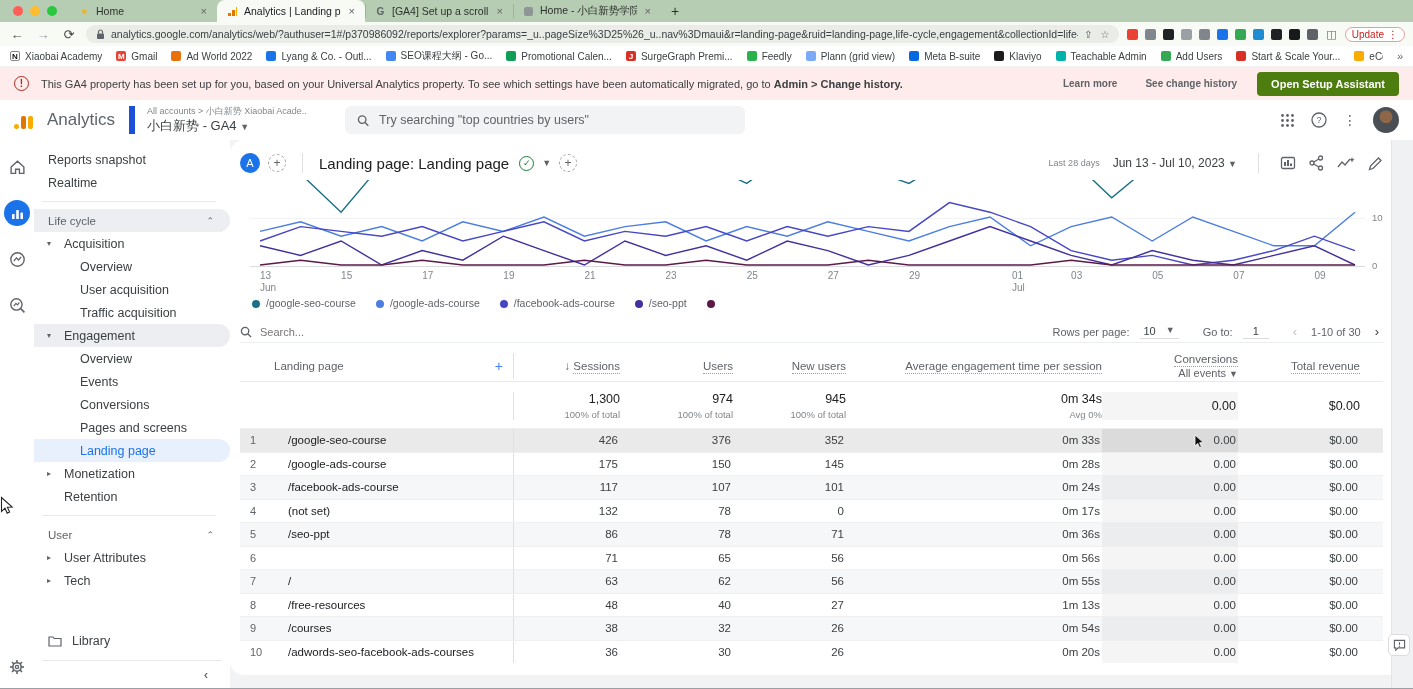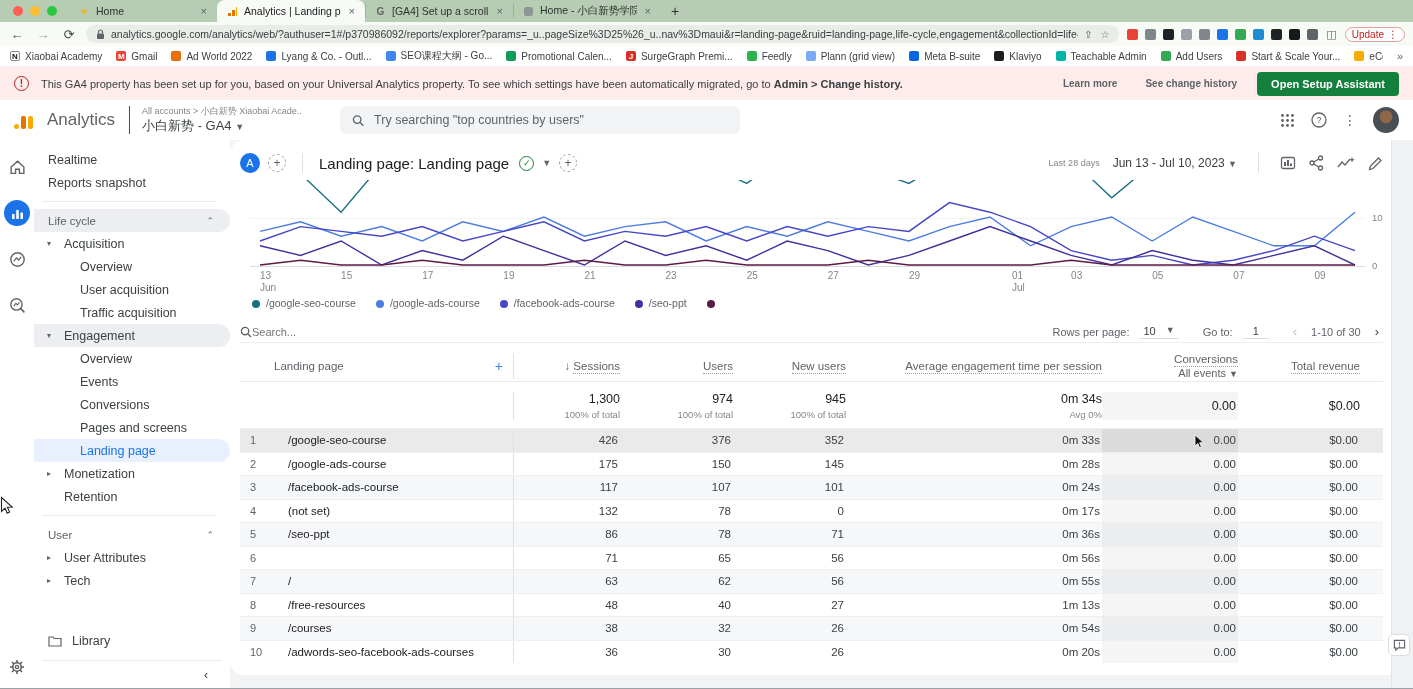--- a/index.html
+++ b/index.html
@@ -44,29 +44,29 @@
   .bookmarks { height:21px; background:#ffffff; display:flex; align-items:center; padding:0 10px; gap:14px; font-size:10px; color:#3c4043; overflow:hidden; flex:0 0 auto; border-bottom:1px solid #f1f1f1;}
   .bm { display:flex; align-items:center; gap:5px; white-space:nowrap; }
   .bm-ic { width:10px; height:10px; border-radius:2px; display:inline-flex; align-items:center; justify-content:center; font-size:8px; font-weight:bold; color:#fff; }
   .bm-more { margin-left:auto; color:#5f6368; font-size:11px; }
 
   
   .banner { height:33px; background:#fdeceb; display:flex; align-items:center; padding:0 14px; gap:12px; font-size:11px; color:#3c4043; flex:0 0 auto; }
   .warn-ic { width:15px; height:15px; border:1.4px solid #b3261e; border-radius:50%; color:#b3261e; display:flex; align-items:center; justify-content:center; font-size:10px; font-weight:bold; flex:0 0 auto;}
   .banner-text { flex:1; white-space:nowrap; overflow:hidden; }
   .banner-link { font-weight:bold; color:#5f6368; white-space:nowrap; font-size:10px; padding:0 8px;}
-  .setup-btn { background:#15803d; color:#fff; font-size:11px; font-weight:bold; border-radius:4px; padding:6px 14px; white-space:nowrap; }
+  .setup-btn { background:#4d7c0f; color:#fff; font-size:11px; font-weight:bold; border-radius:4px; padding:6px 14px; white-space:nowrap; }
 
   
   .gaheader { height:40px; background:#fff; display:flex; align-items:center; padding:0 14px; gap:14px; flex:0 0 auto; }
   .ga-logo { display:flex; align-items:end; gap:2px; height:18px; }
   .ga-logo i { display:block; width:5px; border-radius:2px; }
   .ga-logo .b1{height:8px; background:#f9ab00;} .ga-logo .b2{height:13px; background:#e37400;} .ga-logo .b3{height:8px; background:#f9ab00; width:5px; border-radius:50%; height:5px;}
   .ga-name { font-size:17px; color:#5f6368; }
-  .acct { border-left:1px solid #1d4ed8; padding-left:12px; line-height:1.25; }
+  .acct { border-left:6px solid #1d4ed8; padding-left:12px; line-height:1.25; }
   .acct .crumb { font-size:9px; color:#80868b; }
   .acct .prop { font-size:13px; color:#3c4043; }
   .caret { color:#5f6368; font-size:9px; }
   .ga-search { width:400px; height:28px; background:#f1f3f4; border-radius:6px; display:flex; align-items:center; gap:10px; padding:0 12px; margin-left:24px;}
   .ga-search input { border:none; background:transparent; outline:none; font-size:12.5px; color:#3c4043; width:100%; font-family:inherit;}
   .ga-search input::placeholder { color:#5f6368; }
   .gh-right { margin-left:auto; display:flex; align-items:center; gap:16px; }
   .avatar { width:26px; height:26px; border-radius:50%; background:radial-gradient(circle at 50% 38%, #8d6748 0 30%, #4a4e55 32% 100%); }
 
   
@@ -107,21 +107,21 @@
   .chart-svg { position:absolute; left:10px; top:0; }
   .y-label { position:absolute; left:1132px; font-size:9.5px; color:#80868b; }
   .grid0 { position:absolute; left:10px; width:1115px; height:1px; background:#dadce0; top:86px;}
   .xticks { position:absolute; top:90px; left:10px; right:0; height:24px; font-size:10px; color:#80868b; }
   .xtick { position:absolute; line-height:1.2; }
   .legend { position:absolute; top:117px; left:12px; display:flex; gap:20px; align-items:center; font-size:10.5px; color:#5f6368;}
   .lg-dot { width:8px; height:8px; border-radius:50%; display:inline-block; margin-right:6px; vertical-align:-1px;}
 
   
   .tcontrols { margin-top:16px; height:22px; display:flex; align-items:center; font-size:11px; color:#5f6368; border-bottom:1px solid #eceff1;}
-  .tsearch { display:flex; align-items:center; gap:0; flex:1; }
+  .tsearch { display:flex; align-items:center; gap:8px; flex:1; }
   .tsearch input { border:none; outline:none; font-size:11px; color:#3c4043; font-family:inherit; width:200px;}
   .tc-right { display:flex; align-items:center; gap:10px; }
   .rpp-val { border-bottom:1px solid #dadce0; padding:0 4px 1px 4px; color:#3c4043; display:inline-flex; gap:10px;}
   .goto-val { border-bottom:1px solid #dadce0; padding:0 10px 1px 10px; color:#3c4043; }
   .pg-chev { font-size:13px; color:#3c4043; padding:0 4px;}
   .pg-chev.dim { color:#bdc1c6; }
 
   
   .gtable { margin-top:2px; font-size:11.5px; }
   .grow { display:grid; grid-template-columns:34px 240px 106px 113px 113px 256px 136px 122px; align-items:center; }
@@ -379,24 +379,24 @@
             </g>
             <circle cx="8" cy="8" r="4.2" fill="#fff" stroke="#5f6368" stroke-width="1.6"></circle>
             <circle cx="8" cy="8" r="1.6" fill="#fff" stroke="#5f6368" stroke-width="1.4"></circle>
           </svg>
       </span>
     </div>
 
     <div class="sidenav">
       <div>
           <div class="nav-item">
+            <span class="nav-label">Reports snapshot</span>
+          </div>
+          <div class="nav-item">
             <span class="nav-label">Realtime</span>
-          </div>
-          <div class="nav-item">
-            <span class="nav-label">Reports snapshot</span>
           </div>
           <div class="nav-div"></div>
           <div class="nav-section hl">
             <span class="nav-label">Life cycle</span>
             <span class="sect-chev">⌃</span>
           </div>
           <div class="nav-parent">
             <span class="caret">▾</span>
             <span class="nav-label">Acquisition</span>
           </div>

